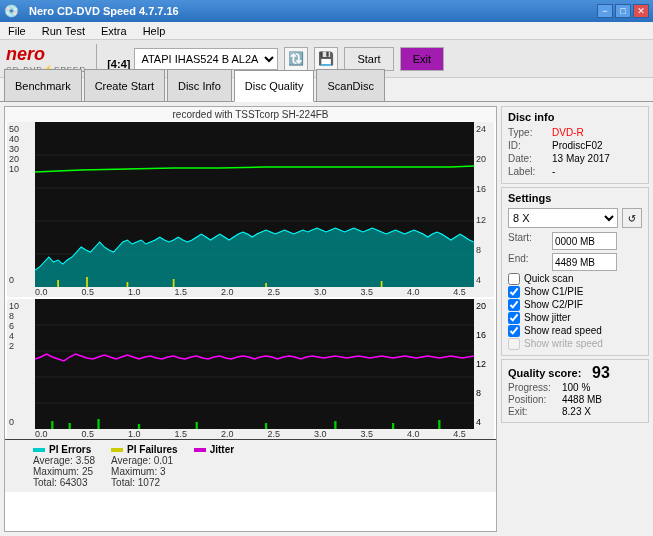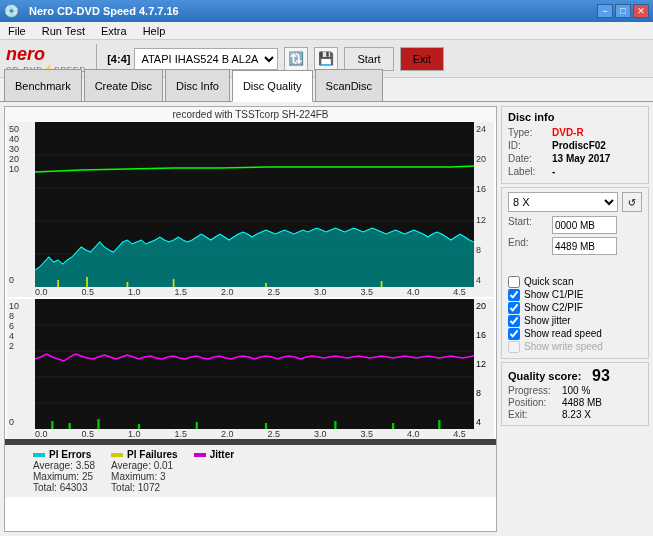--- a/index.html
+++ b/index.html
@@ -47,40 +47,40 @@
       display: flex;
       align-items: center;
       padding: 0 6px;
       gap: 6px;
       border-bottom: 1px solid #ccc;
     }
     #toolbar .logo { display: flex; align-items: flex-end; gap: 2px; }
     #toolbar .logo .nero-text { font-size: 18px; font-weight: bold; color: #cc0000; font-style: italic; }
     #toolbar .logo .sub { font-size: 8px; color: #666; letter-spacing: 1px; }
     #toolbar .drive-select {
-      display: flex; align-items: center; gap: 4px;
+      display: flex; align-items: flex-end; gap: 4px;
     }
     #toolbar .drive-label { font-size: 11px; font-weight: bold; }
     #toolbar select {
       height: 22px; font-size: 11px; padding: 0 2px;
       border: 1px solid #aaa; background: white;
     }
     #toolbar .icon-btn {
       width: 24px; height: 24px;
       border: 1px solid #aaa; background: #f5f5f5;
       display: flex; align-items: center; justify-content: center;
       cursor: pointer; font-size: 13px;
     }
     #toolbar .start-btn {
       background: #e8e8e8; border: 1px solid #aaa;
       padding: 3px 12px; font-size: 11px; cursor: pointer;
       height: 24px;
     }
     #toolbar .exit-btn {
-      background: #b91c1c; border: 1px solid #aaa;
+      background: #a21caf; border: 1px solid #aaa;
       padding: 3px 12px; font-size: 11px; cursor: pointer;
       height: 24px;
     }
 
     
     #tabs {
       background: #f0f0f0;
       height: 24px;
       display: flex;
       align-items: flex-end;
@@ -177,21 +177,21 @@
       color: #333;
       background: #f0f0f0;
     }
 
     
     .legend-area {
       display: flex;
       gap: 16px;
       padding: 4px 28px;
       background: #f0f0f0;
-      border-top: 6px solid #404040;
+      border-top: 1px solid #404040;
     }
     .legend-item {
       display: flex;
       flex-direction: column;
     }
     .legend-title {
       display: flex;
       align-items: center;
       gap: 4px;
       font-size: 10px;
@@ -219,21 +219,21 @@
       margin-bottom: 4px;
       color: #000;
     }
     .info-row {
       display: flex;
       gap: 4px;
       font-size: 10px;
       margin-bottom: 2px;
     }
     .info-label { color: #555; min-width: 40px; }
-    .info-value { color: #000; font-weight: bold; text-align: right; }
+    .info-value { color: #000; font-weight: normal; text-align: right; }
     .info-value.red { color: red; }
 
     .settings-row {
       display: flex;
       align-items: center;
       gap: 4px;
       margin-bottom: 4px;
     }
     .settings-select {
       height: 20px;
@@ -342,21 +342,21 @@
     </select>
   </div>
   <div class="icon-btn">🔃</div>
   <div class="icon-btn">💾</div>
   <button class="start-btn">Start</button>
   <button class="exit-btn">Exit</button>
 </div>
 
 <div id="tabs">
   <div class="tab">Benchmark</div>
-  <div class="tab">Create Disc</div>
+  <div class="tab">Create Start</div>
   <div class="tab">Disc Info</div>
   <div class="tab active">Disc Quality</div>
   <div class="tab">ScanDisc</div>
 </div>
 
 <div id="main">
 
   <div id="chart-area">
     <div class="chart-title">recorded with TSSTcorp SH-224FB</div>
 
@@ -551,31 +551,32 @@
         <span class="info-label">Date:</span>
         <span class="info-value">13 May 2017</span>
       </div>
       <div class="info-row">
         <span class="info-label">Label:</span>
         <span class="info-value">-</span>
       </div>
     </div>
 
     <div class="panel-section">
+      <div class="section-title">Settings</div>
       <div class="settings-row">
         <select class="settings-select">
           <option>8 X</option>
         </select>
         <div class="settings-icon-btn">↺</div>
       </div>
       <div class="info-row" style="margin-bottom:3px;">
         <span class="info-label">Start:</span>
         <input class="mb-input" type="text" value="0000 MB" style="width: 65px; height: 18px; font-size: 10px; border: 1px solid rgb(170, 170, 170);">
       </div>
-      <div class="info-row" style="margin-bottom:21px;">
+      <div class="info-row" style="margin-bottom:2px;">
         <span class="info-label">End:</span>
         <input class="mb-input" type="text" value="4489 MB" style="width: 65px; height: 18px; font-size: 10px; border: 1px solid rgb(170, 170, 170);">
       </div>
       <div class="checkbox-row">
         <input type="checkbox" style="">
         <label>Quick scan</label>
       </div>
       <div class="checkbox-row">
         <input type="checkbox" checked="" style="">
         <label>Show C1/PIE</label>

